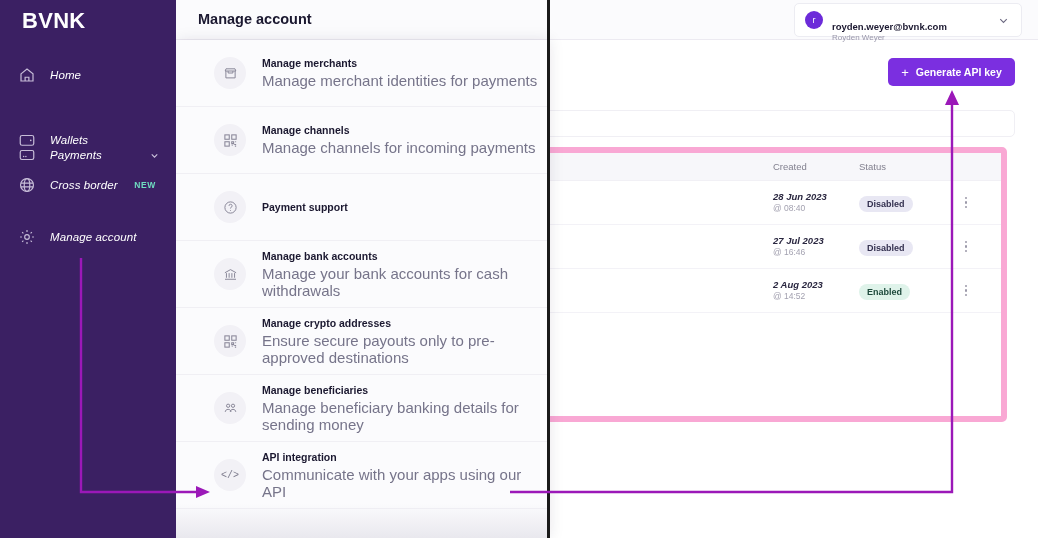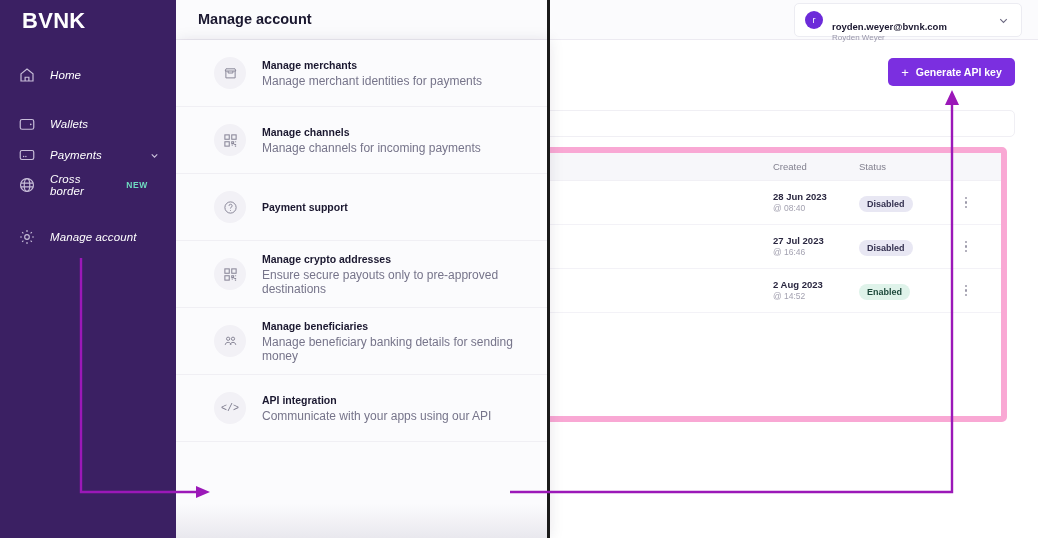--- a/index.html
+++ b/index.html
@@ -27,21 +27,21 @@
     position: absolute; left: 0; width: 176px; height: 26px;
     display: flex; align-items: center;
   }
   .nav-ico {
     width: 18px; height: 18px; margin-left: 18px; margin-right: 14px;
     flex: 0 0 18px; opacity: .82;
   }
   .nav-ico svg { display: block; width: 18px; height: 18px; }
   .nav-label { color: #ffffff; font-size: 11.5px; letter-spacing: .1px; font-style: italic; }
   .nav-badge {
-    margin-left: auto; margin-right: 28px;
+    margin-left: auto; margin-right: 20px;
     color: #6fdcc0; font-size: 8.5px; font-weight: bold; letter-spacing: .6px; padding-left: 12px;
   }
   .nav-chev { margin-left: auto; margin-right: 16px; opacity: .85; }
   .nav-chev svg { display: block; width: 11px; height: 11px; }
 
   
   .topbar {
     position: absolute; left: 176px; top: 0; width: 862px; height: 40px;
     background: #fbfbfd; border-bottom: 1px solid #eceaf1;
     z-index: 3;
@@ -105,21 +105,21 @@
   .trow {
     height: 44px; display: flex; align-items: center;
     border-bottom: 1px solid #f3f2f7;
   }
   .td-key {
     flex: 1 1 auto; padding-left: 18px;
     font-size: 10.5px; color: #2a2740;
     white-space: nowrap; overflow: hidden;
   }
   .td-created { flex: 0 0 86px; line-height: 1.3; }
-  .td-date { font-size: 9.5px; color: #2a2740; font-weight: bold; }
+  .td-date { font-size: 9.5px; color: #2a2740; font-weight: bold; font-style: italic; }
   .td-time { font-size: 8.5px; color: #a3a1b0; }
   .td-status { flex: 0 0 72px; }
   .badge {
     display: inline-block; padding: 3px 8px; border-radius: 9px;
     font-size: 9px; font-weight: bold;
   }
   .badge.disabled { background: #e8e7f3; color: #343150; }
   .badge.enabled  { background: #dff3ea; color: #1e4a3c; }
   .td-menu { flex: 0 0 70px; display: flex; justify-content: center; cursor: pointer; }
   .kebab { display: flex; flex-direction: column; gap: 2px; align-items: center; }
@@ -141,21 +141,21 @@
   }
   .panel-ico {
     width: 32px; height: 32px; border-radius: 50%;
     background: #f2f1f6; margin-left: 38px; margin-right: 16px;
     display: flex; align-items: center; justify-content: center;
     flex: 0 0 32px; color: #7d7b8d;
   }
   .panel-ico svg { display: block; width: 15px; height: 15px; }
   .panel-ico .code-glyph { font-size: 10px; font-family: "Liberation Mono", monospace; color: #7d7b8d; }
   .panel-title { font-size: 10.5px; font-weight: bold; color: #1b1830; }
-  .panel-sub   { font-size: 12px; color: #76748a; margin-top: 3px; }
+  .panel-sub   { font-size: 15px; color: #76748a; margin-top: 3px; }
   .panel-fade {
     position: absolute; left: 0; bottom: 0; width: 372px; height: 34px;
     background: linear-gradient(to bottom, rgba(251,251,253,0), #e9e8ee);
     pointer-events: none;
   }
 
   
   .anno { position: absolute; left: 0; top: 0; width: 1038px; height: 538px; z-index: 9; pointer-events: none; }
   .divider-line {
     position: absolute; left: 547px; top: 0; width: 2.5px; height: 538px;
@@ -173,21 +173,21 @@
     <div class="nav-item" style="top:62px">
       <span class="nav-ico">
         <svg viewBox="0 0 24 24" fill="none" stroke="#e6e0f2" stroke-width="1.6">
             <path d="M4 10.5 12 4l8 6.5V20H4z"></path>
             <path d="M9.5 20v-5h5v5"></path>
           </svg>
       </span>
       <span class="nav-label">Home</span>
     </div>
 
-    <div class="nav-item" style="top:111px">
+    <div class="nav-item" style="top:127px">
       <span class="nav-ico">
         <svg viewBox="0 0 24 24" fill="none" stroke="#e6e0f2" stroke-width="1.6">
             <rect x="3" y="6" width="18" height="13" rx="2.5"></rect>
             <path d="M3 10h12v6H3z" stroke="none"></path>
             <circle cx="17" cy="12.5" r="1.1" fill="#e6e0f2" stroke="none"></circle>
           </svg>
       </span>
       <span class="nav-label">Wallets</span>
     </div>
 
@@ -355,20 +355,33 @@
             <circle cx="12" cy="12" r="9"></circle>
             <path d="M9.6 9.3a2.5 2.5 0 1 1 3.3 2.4c-.6.25-.9.8-.9 1.5v.4"></path>
             <circle cx="12" cy="16.6" r=".8" fill="#8a8899" stroke="none"></circle>
           </svg>
       </span>
       <span>
         <span class="panel-title" style="display:block">Payment support</span>
       </span>
     </div>
 
+    <div class="panel-row">
+      <span class="panel-ico">
+        <svg viewBox="0 0 24 24" fill="none" stroke="#8a8899" stroke-width="1.6">
+            <path d="M3 9.2 12 4.2l9 5"></path>
+            <path d="M5.5 9.8v7.4M9.8 9.8v7.4M14.2 9.8v7.4M18.5 9.8v7.4"></path>
+            <path d="M3.2 19.6h17.6"></path>
+          </svg>
+      </span>
+      <span>
+        <span class="panel-title" style="display:block">Manage bank accounts</span>
+        <span class="panel-sub" style="display:block">Manage your bank accounts for cash withdrawals</span>
+      </span>
+    </div>
 
     <div class="panel-row">
       <span class="panel-ico">
         <svg viewBox="0 0 24 24" fill="none" stroke="#8a8899" stroke-width="1.7">
             <rect x="3" y="3" width="7" height="7"></rect>
             <rect x="14" y="3" width="7" height="7"></rect>
             <rect x="3" y="14" width="7" height="7"></rect>
             <path d="M14 14h3v3h-3zM19.5 14h1.5M14 19.5h1.5M18 18.5h3M19 21h2"></path>
           </svg>
       </span>

